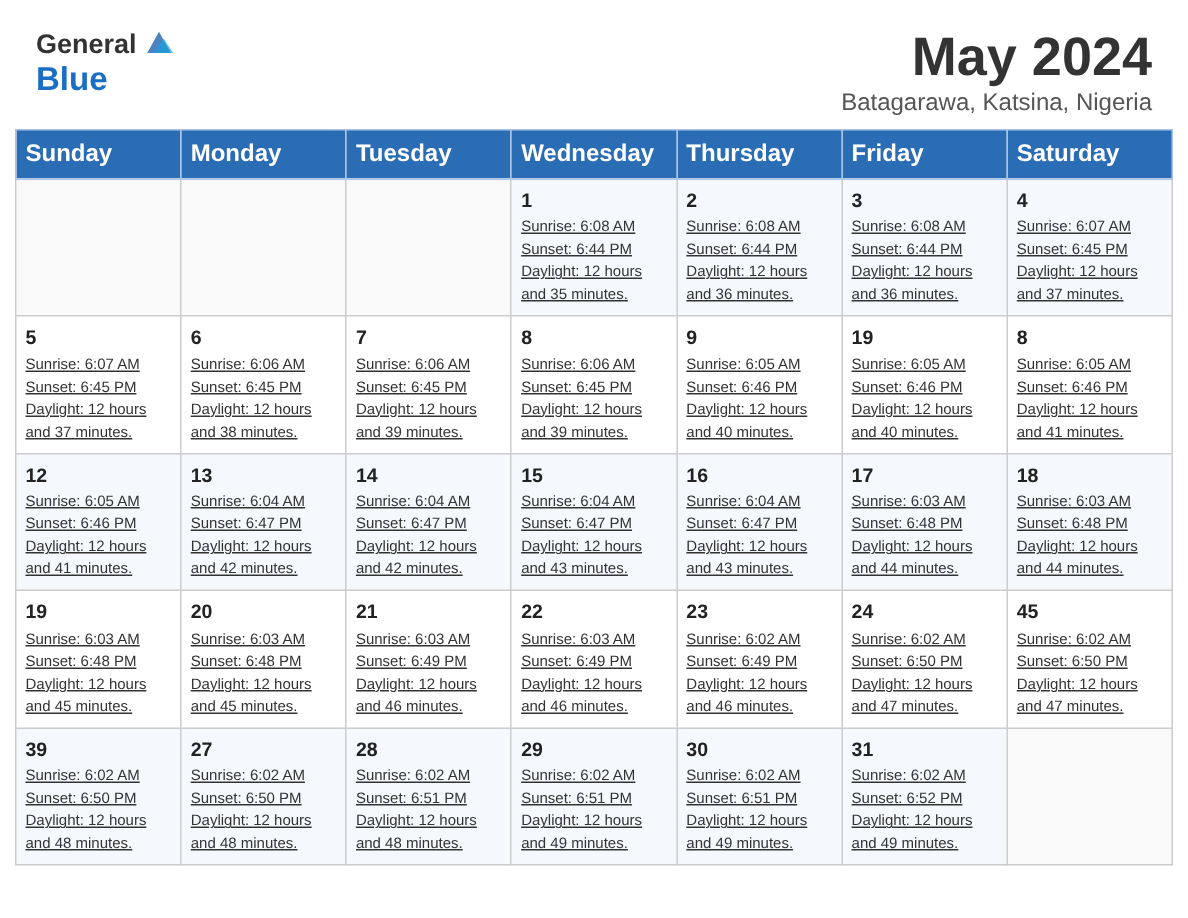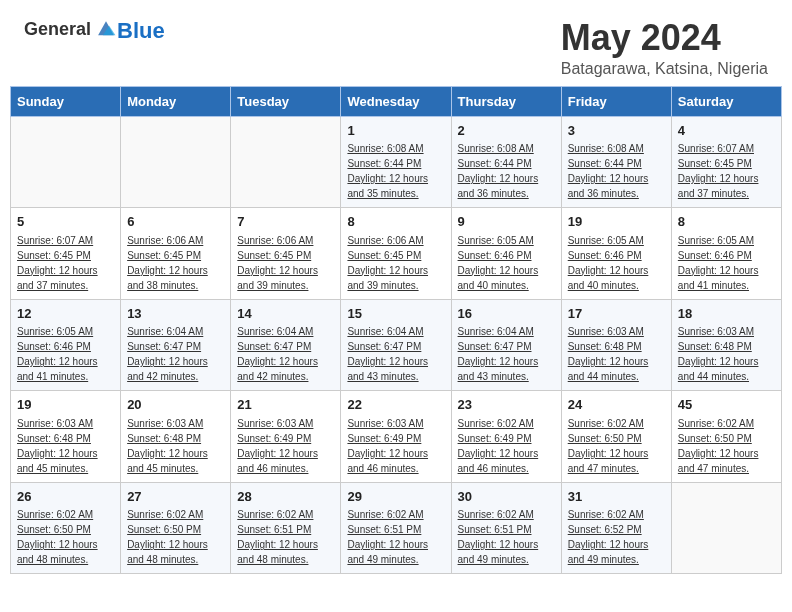--- a/index.html
+++ b/index.html
@@ -17,21 +17,21 @@
       padding: 0;
     }
     .header {
       display: flex;
       justify-content: space-between;
       align-items: flex-start;
       padding: 18px 24px 8px 24px;
     }
     .logo {
       display: flex;
-      flex-direction: row;
+      flex-direction: column;
       align-items: flex-start;
     }
     .logo-text {
       display: flex;
       align-items: center;
       gap: 2px;
     }
     .logo-general {
       font-size: 18px;
       font-weight: bold;
@@ -41,20 +41,21 @@
       font-size: 22px;
       font-weight: bold;
       color: #1a6fc4;
     }
     .logo-icon {
       width: 22px;
       height: 22px;
       margin-left: 2px;
     }
     .title-area {
+      text-align: right;
     }
     .cal-title {
       font-size: 36px;
       font-weight: bold;
       color: #333;
       line-height: 1.1;
     }
     .cal-subtitle {
       font-size: 16px;
       color: #555;
@@ -64,21 +65,21 @@
       padding: 0 10px 10px 10px;
     }
     table {
       width: 100%;
       border-collapse: collapse;
       table-layout: fixed;
     }
     thead tr th {
       background: #2a6db5;
       color: #fff;
-      font-size: 13px;
+      font-size: 16px;
       font-weight: bold;
       padding: 7px 6px;
       text-align: left;
       border: 1px solid #aac4e8;
     }
     tbody tr td {
       vertical-align: top;
       border: 1px solid #ccc;
       padding: 5px 6px 6px 6px;
       min-height: 80px;
@@ -252,21 +253,21 @@
             <td><span class="day-num">24</span><span class="day-detail" style="white-space: pre-line;">Sunrise: 6:02 AM
 Sunset: 6:50 PM
 Daylight: 12 hours
 and 47 minutes.</span></td>
             <td><span class="day-num">45</span><span class="day-detail" style="white-space: pre-line;">Sunrise: 6:02 AM
 Sunset: 6:50 PM
 Daylight: 12 hours
 and 47 minutes.</span></td>
           </tr>
           <tr>
-            <td><span class="day-num">26</span><span class="day-detail" style="white-space: pre-line;">Sunrise: 6:02 AM
+            <td><span class="day-num">39</span><span class="day-detail" style="white-space: pre-line;">Sunrise: 6:02 AM
 Sunset: 6:50 PM
 Daylight: 12 hours
 and 48 minutes.</span></td>
             <td><span class="day-num">27</span><span class="day-detail" style="white-space: pre-line;">Sunrise: 6:02 AM
 Sunset: 6:50 PM
 Daylight: 12 hours
 and 48 minutes.</span></td>
             <td><span class="day-num">28</span><span class="day-detail" style="white-space: pre-line;">Sunrise: 6:02 AM
 Sunset: 6:51 PM
 Daylight: 12 hours

